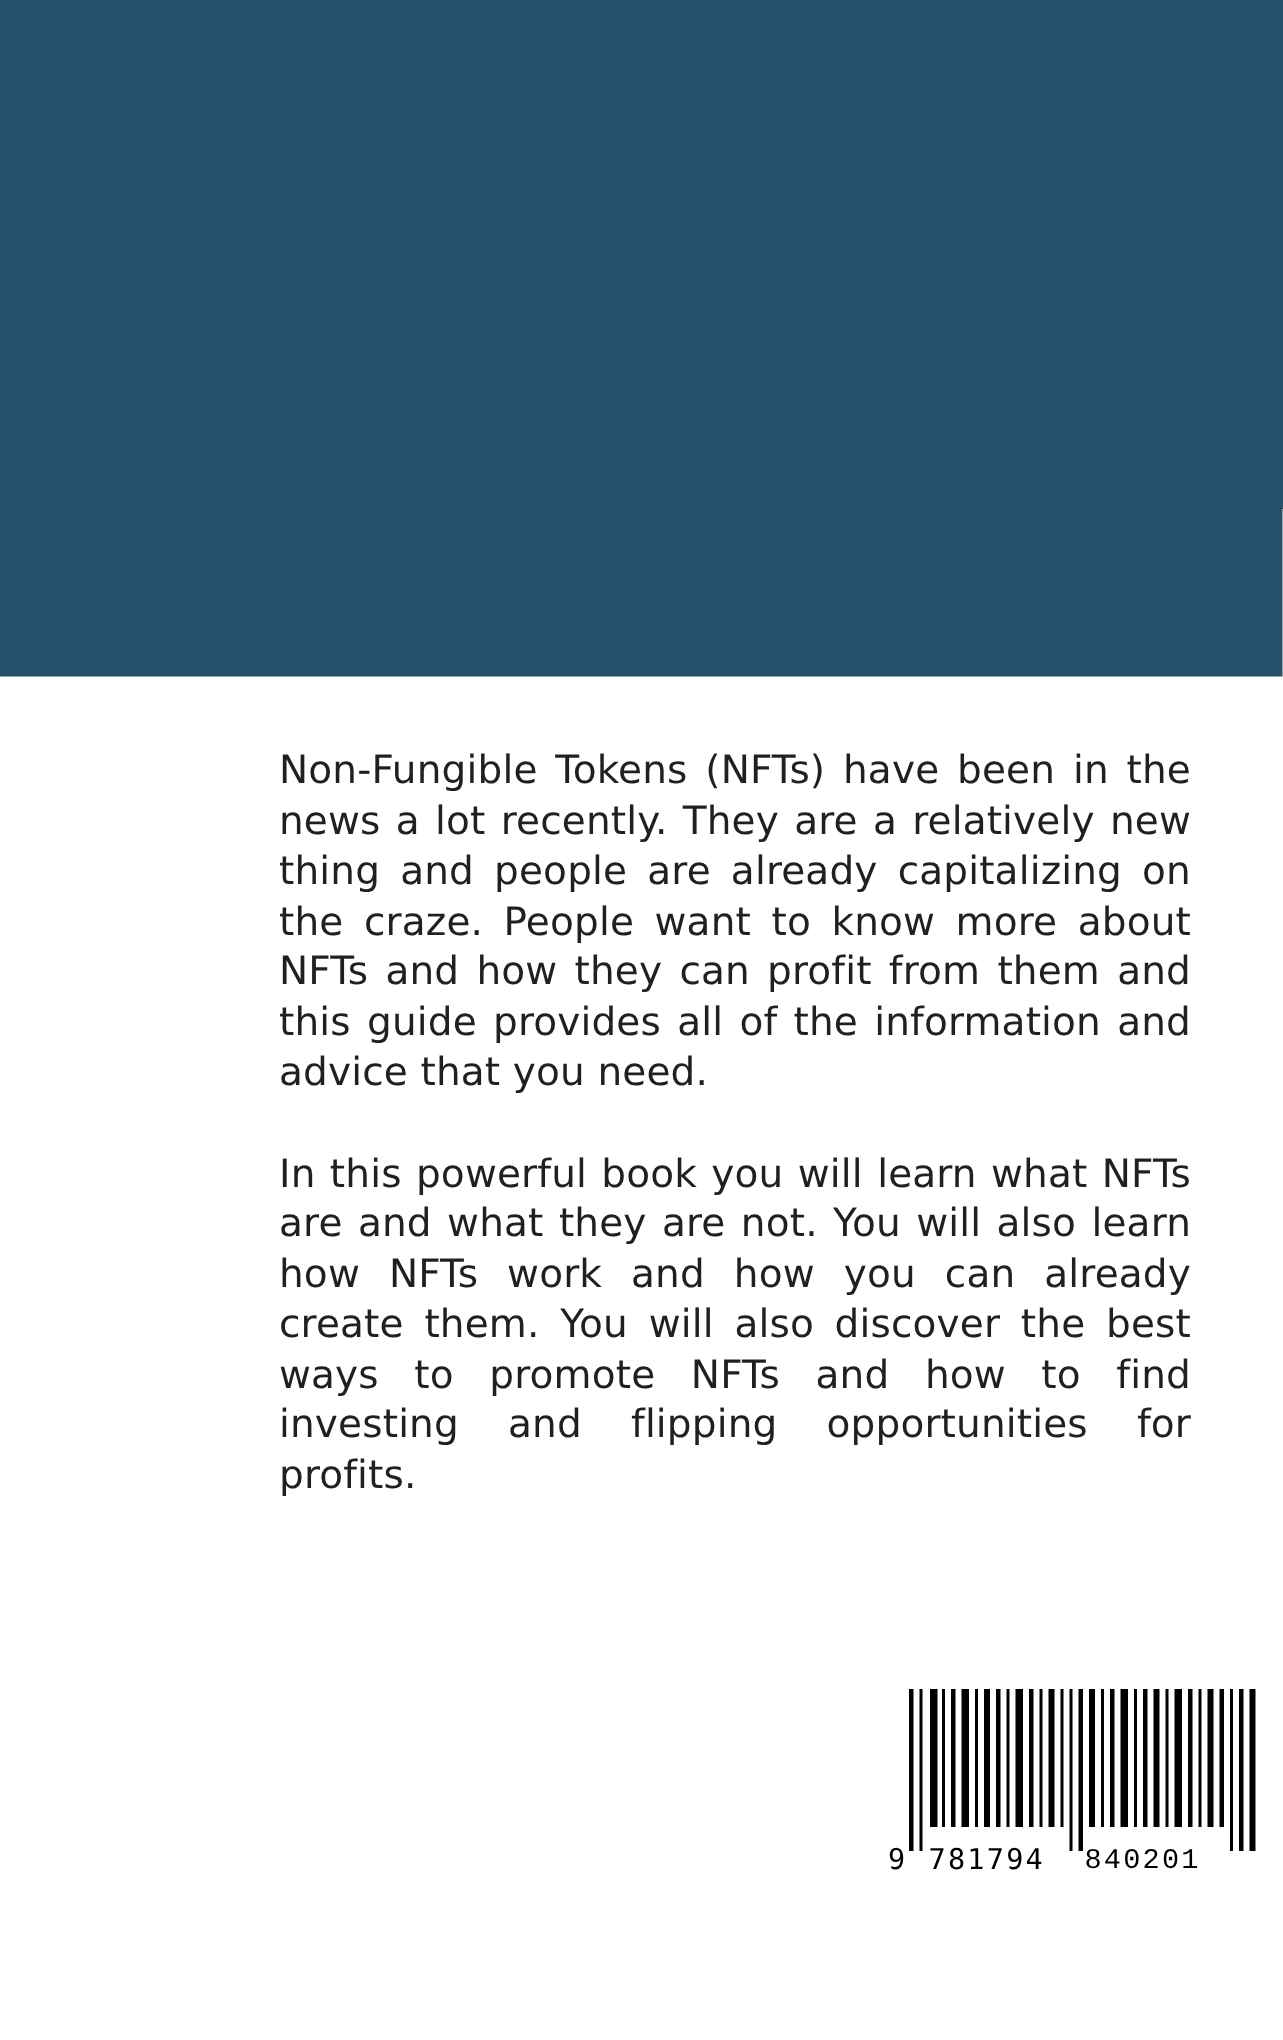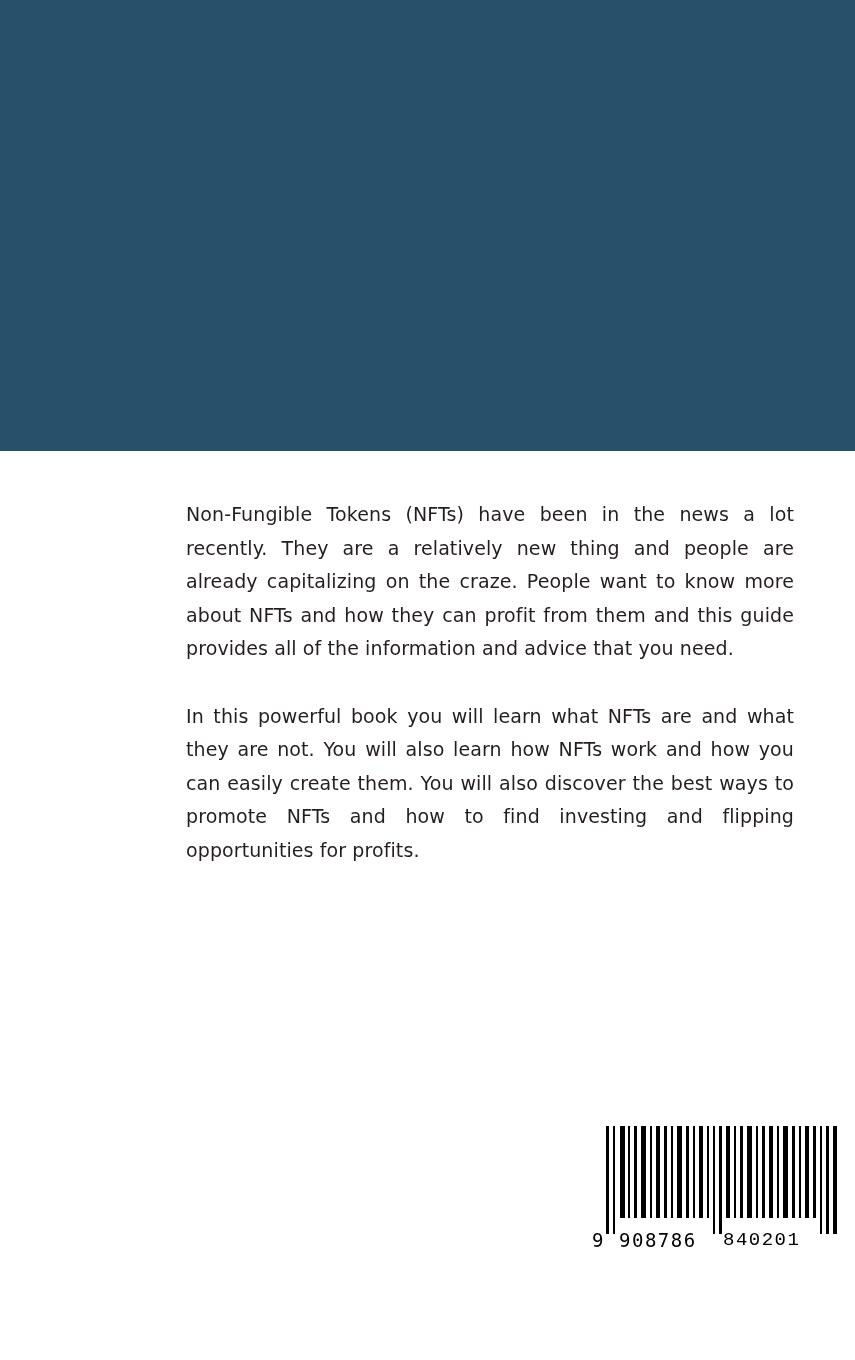--- a/index.html
+++ b/index.html
@@ -29,21 +29,21 @@
   }
   .blurb {
     position: absolute;
     left: 186px;
     top: 498px;
     width: 620px;
   }
   .blurb p {
     margin: 0 12px 34px 0;
     font-family: "DejaVu Sans", sans-serif;
-    font-size: 19px;
+    font-size: 26px;
     line-height: 33.5px;
     color: #231f20;
     text-align: justify;
     text-align-last: left;
     letter-spacing: 0.1px;
   }
   .blurb p:last-child {
     margin-bottom: 0;
   }
   .barcode-area {
@@ -100,21 +100,21 @@
 </style>
 </head>
 <body>
 
 <div class="page">
 
   <div class="top-panel"></div>
 
   <div class="blurb">
     <p>Non-Fungible Tokens (NFTs) have been in the news a lot recently. They are a relatively new thing and people are already capitalizing on the craze. People want to know more about NFTs and how they can profit from them and this guide provides all of the information and advice that you need.</p>
-    <p>In this powerful book you will learn what NFTs are and what they are not. You will also learn how NFTs work and how you can easily create them. You will also discover the best ways to promote NFTs and how to find investing and flipping opportunities for profits.</p>
+    <p>In this powerful book you will learn what NFTs are and what they are not. You will also learn how NFTs work and how you can already create them. You will also discover the best ways to promote NFTs and how to find investing and flipping opportunities for profits.</p>
   </div>
 
   <div class="barcode-area">
     <div class="barcode-bars">
       <span style="left:14px;width:3px;"></span>
       <span style="left:21px;width:2px;"></span>
       <span class="short" style="left:28px;width:5px;"></span>
       <span class="short" style="left:36px;width:2px;"></span>
       <span class="short" style="left:42px;width:3px;"></span>
       <span class="short" style="left:49px;width:5px;"></span>
@@ -141,18 +141,18 @@
       <span class="short" style="left:200px;width:3px;"></span>
       <span class="short" style="left:207px;width:2px;"></span>
       <span class="short" style="left:213px;width:4px;"></span>
       <span class="short" style="left:221px;width:3px;"></span>
       <span style="left:228px;width:2px;"></span>
       <span style="left:234px;width:3px;"></span>
       <span style="left:241px;width:4px;"></span>
     </div>
     <div class="barcode-digits">
       <span class="d1">9</span>
-      <span class="d2">908786</span>
+      <span class="d2">781794</span>
       <span class="d3">840201</span>
     </div>
   </div>
 
 </div>
 
 </body></html>

